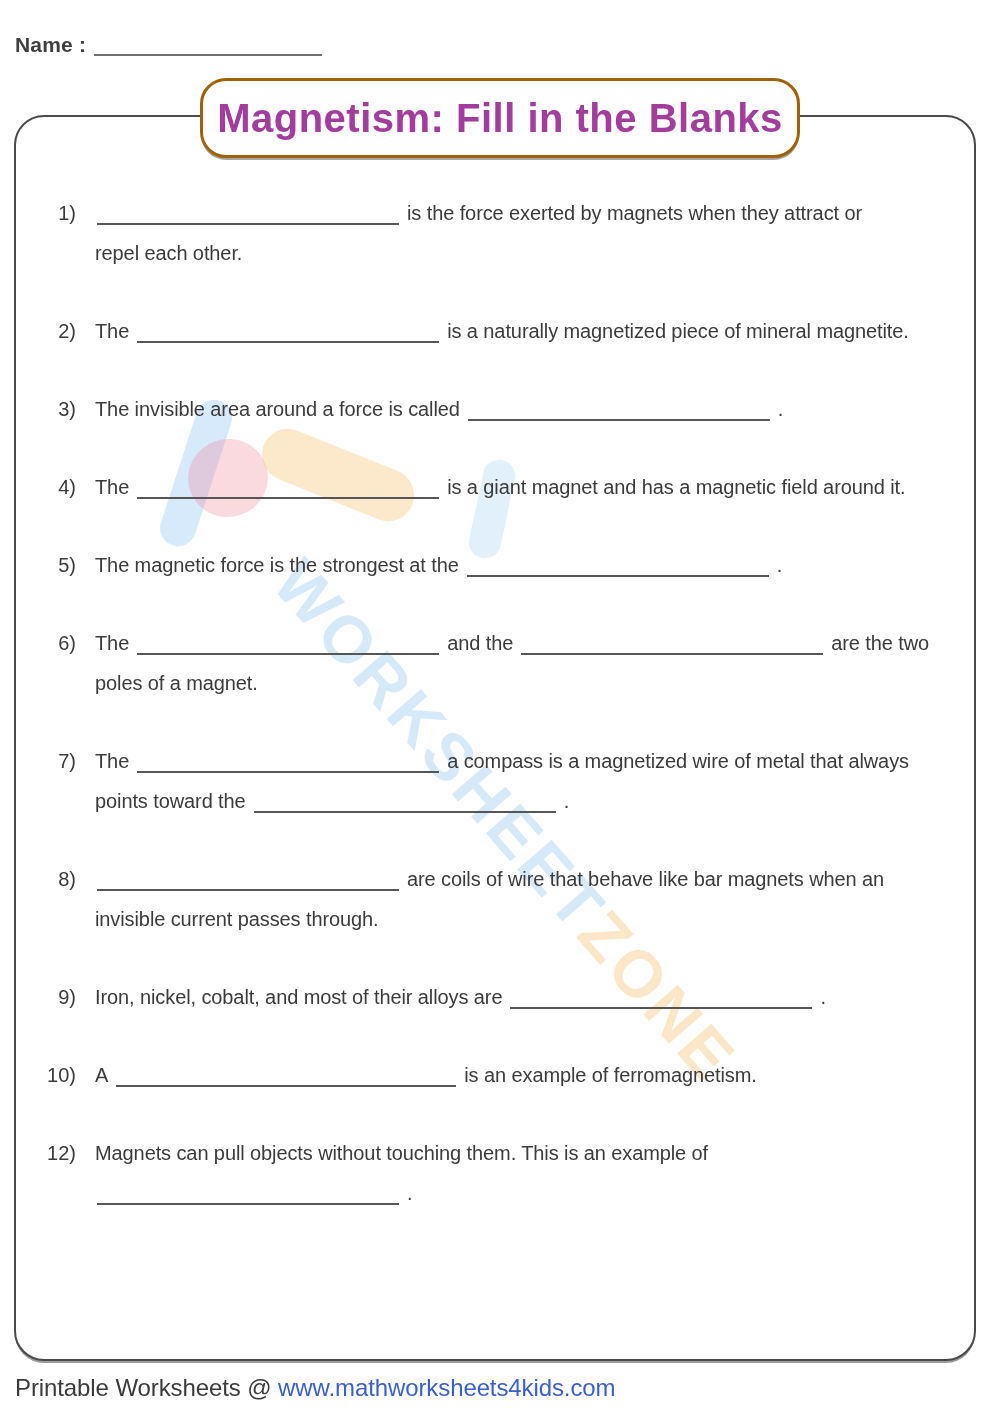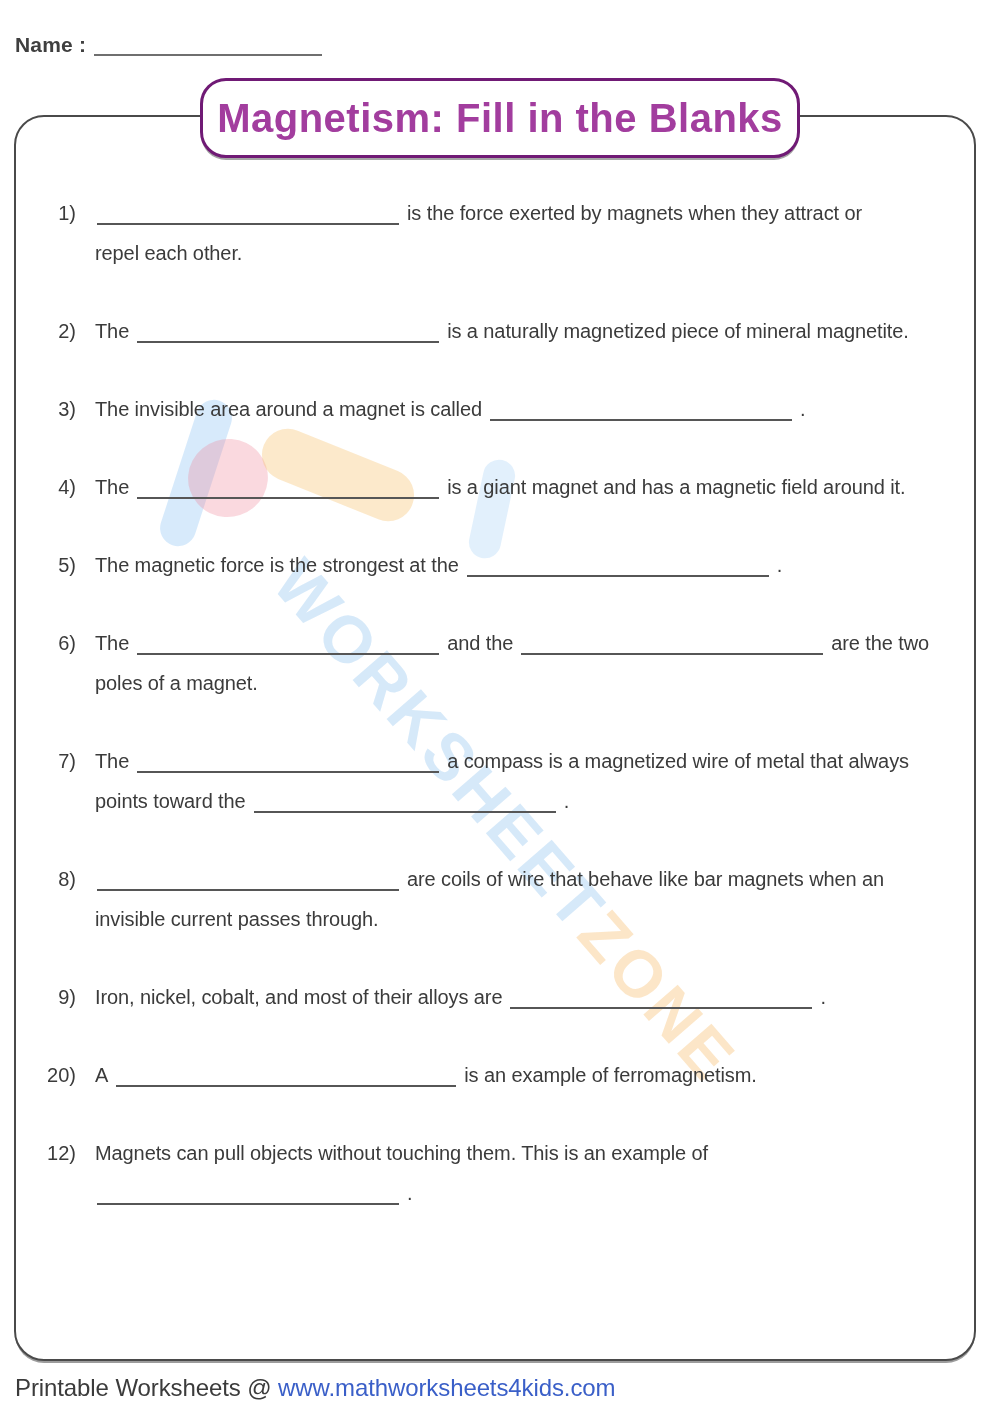--- a/index.html
+++ b/index.html
@@ -50,21 +50,21 @@
   }
 
   
   .title-box {
     position: absolute;
     left: 200px;
     top: 78px;
     width: 600px;
     height: 80px;
     background: #ffffff;
-    border: 3px solid #701a75;
+    border: 3px solid #a16207;
     border-radius: 26px;
     display: flex;
     align-items: center;
     justify-content: center;
     z-index: 3;
     box-sizing: border-box;
     box-shadow: 0 3px 0 -1px rgba(75,75,75,0.5);
   }
   .title-text {
     font-size: 40px;
@@ -167,21 +167,21 @@
         </div>
         <div class="q">
           <span class="qnum">2)</span>
           <div class="qbody">
             <div class="qline"><span class="t">The</span><span class="blank"></span><span class="t">is a naturally magnetized piece of mineral magnetite.</span></div>
           </div>
         </div>
         <div class="q">
           <span class="qnum">3)</span>
           <div class="qbody">
-            <div class="qline"><span class="t">The invisible area around a magnet is called</span><span class="blank"></span><span class="t">.</span></div>
+            <div class="qline"><span class="t">The invisible area around a force is called</span><span class="blank"></span><span class="t">.</span></div>
           </div>
         </div>
         <div class="q">
           <span class="qnum">4)</span>
           <div class="qbody">
             <div class="qline"><span class="t">The</span><span class="blank"></span><span class="t">is a giant magnet and has a magnetic field around it.</span></div>
           </div>
         </div>
         <div class="q">
           <span class="qnum">5)</span>
@@ -210,21 +210,21 @@
             <div class="qline"><span class="t">invisible current passes through.</span></div>
           </div>
         </div>
         <div class="q">
           <span class="qnum">9)</span>
           <div class="qbody">
             <div class="qline"><span class="t">Iron, nickel, cobalt, and most of their alloys are</span><span class="blank"></span><span class="t">.</span></div>
           </div>
         </div>
         <div class="q">
-          <span class="qnum">20)</span>
+          <span class="qnum">10)</span>
           <div class="qbody">
             <div class="qline"><span class="t">A</span><span class="blank"></span><span class="t">is an example of ferromagnetism.</span></div>
           </div>
         </div>
         <div class="q">
           <span class="qnum">12)</span>
           <div class="qbody">
             <div class="qline"><span class="t">Magnets can pull objects without touching them. This is an example of</span></div>
             <div class="qline"><span class="blank"></span><span class="t">.</span></div>
           </div>

